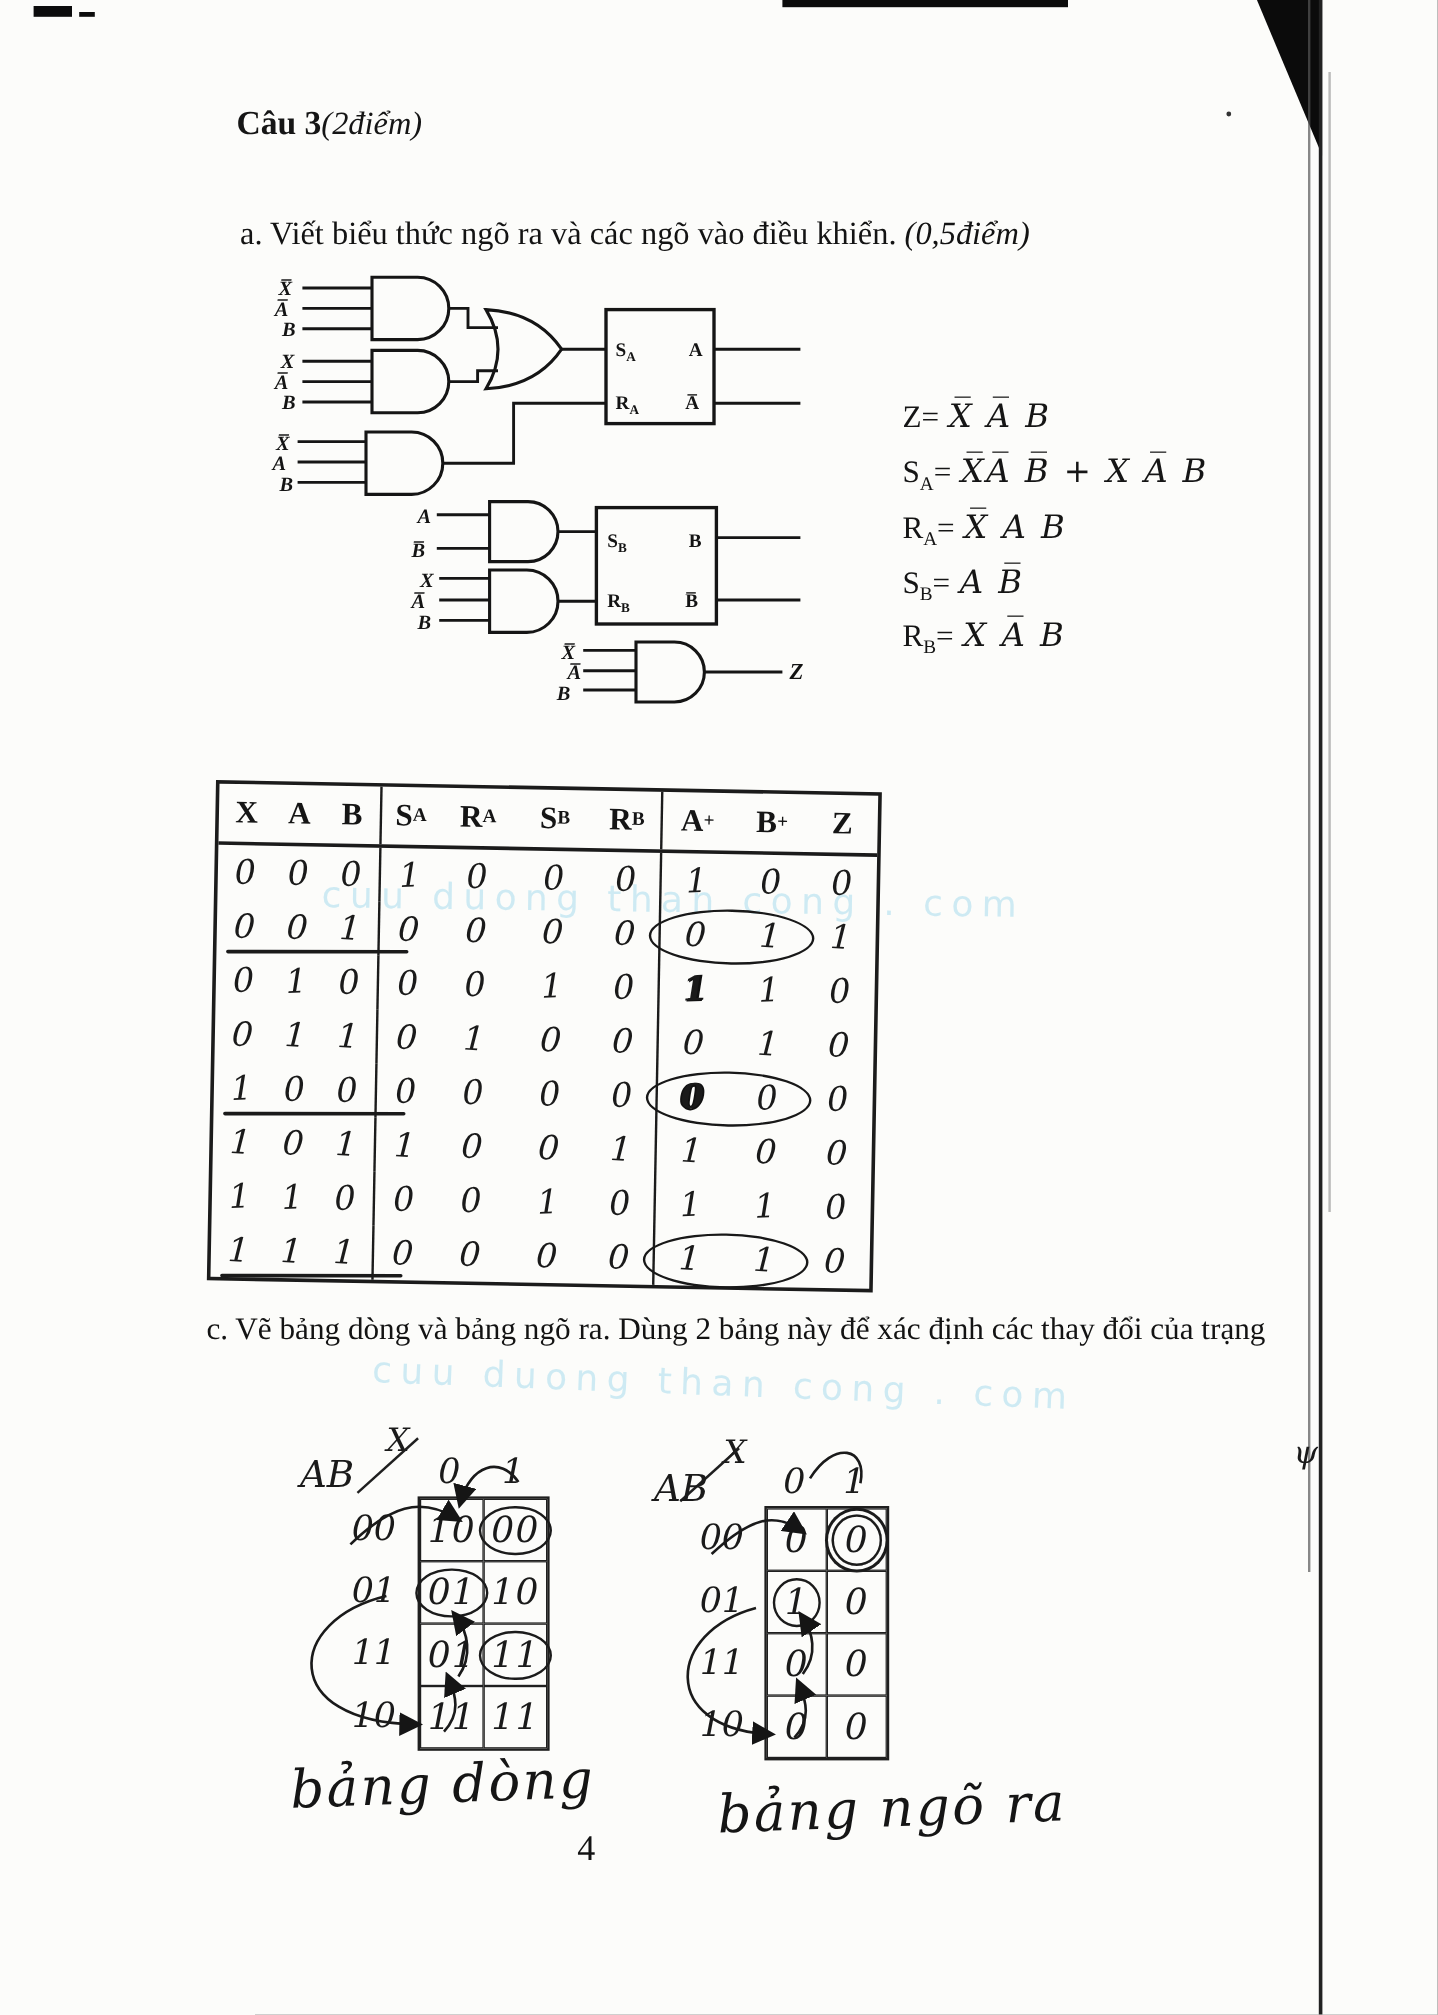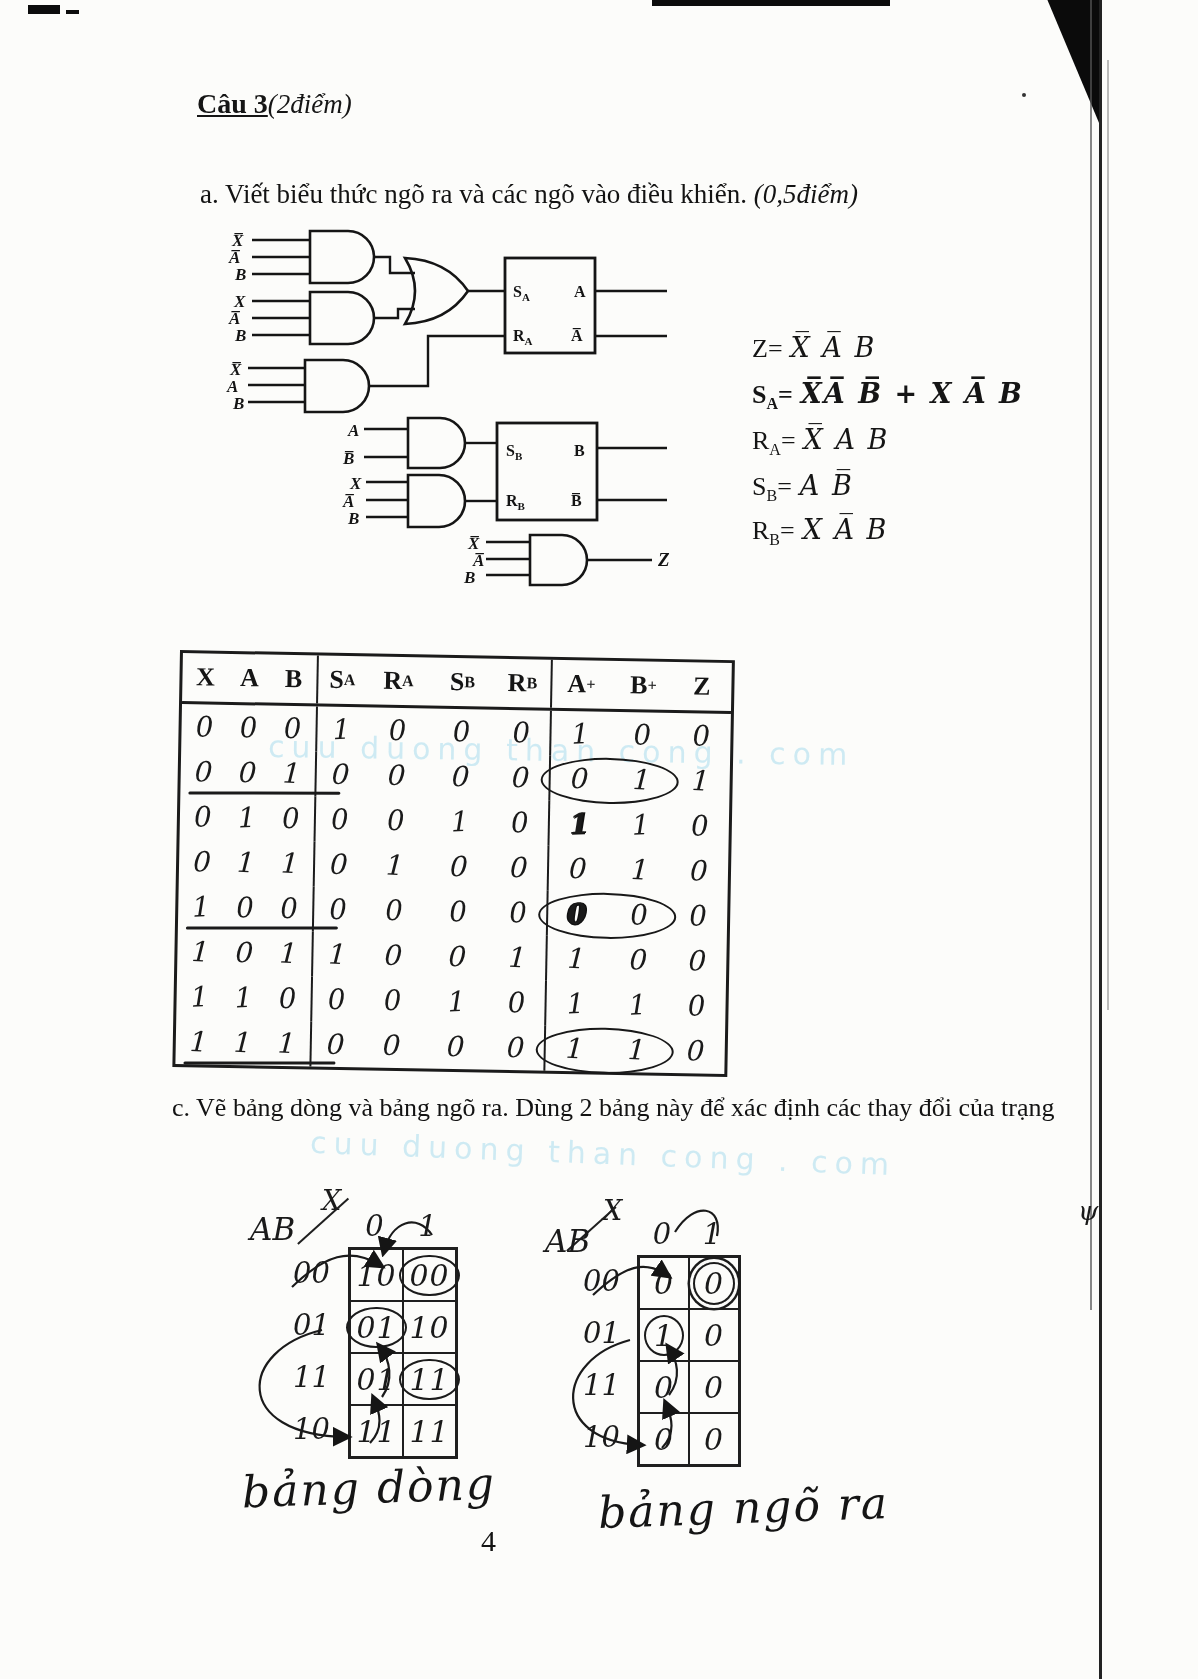--- a/index.html
+++ b/index.html
@@ -2,21 +2,21 @@
 <html><head>
 <meta charset="utf-8">
 <style>
   html,body{margin:0;padding:0;background:#888;}
   .page{position:relative;width:1198px;height:1679px;background:#fcfcfa;overflow:hidden;
         font-family:"Liberation Serif",serif;color:#151515;}
   .abs{position:absolute;}
   
   .printed{font-family:"Liberation Serif",serif;font-size:27px;color:#131313;white-space:nowrap;}
   .pts{font-style:italic;}
-  .title-main{font-weight:bold;font-size:28px;text-decoration:underline;}
+  .title-main{font-weight:bold;font-size:28px;}
   .title-pts{font-style:italic;font-size:27px;}
   
   .hw{font-family:"DejaVu Serif",serif;font-style:italic;color:#1a1a1a;}
   
   .wm{font-family:"DejaVu Sans",sans-serif;font-size:30px;letter-spacing:7px;white-space:nowrap;opacity:.85;}
   
   .art{background:#0c0c0c;}
   
   .cl{font:italic 600 17px "Liberation Serif",serif;fill:#141414;}
   .fl{font:bold 16px "Liberation Serif",serif;fill:#141414;}
@@ -156,21 +156,21 @@
     <text class="cl" x="251" y="338">A̅</text>
     <text class="cl" x="242" y="355">B</text>
     <path class="wire" d="M264,314 H308 M264,331 H308 M264,347 H308"></path>
     <path class="gate" d="M308,307 H340 A25,25 0 0 1 340,357 H308 Z"></path>
     <path class="wire" d="M365,332 H430"></path>
     <text class="zl" x="436" y="338">Z</text>
   </svg>
 
   <div>
     <div class="eq-row" style="left:752px;top:332px;"><span class="eq-l"><span>Z</span><sub></sub><span>=</span></span><span class="eq-v">X̅ A̅ B</span></div>
-    <div class="eq-row" style="left:752px;top:378px;font-weight:bold;"><span class="eq-l"><span>S</span><sub>A</sub><span>=</span></span><span class="eq-v">X̅A̅ B̅ + X A̅ B</span></div>
+    <div class="eq-row" style="left:752px;top:378px;"><span class="eq-l"><span>S</span><sub>A</sub><span>=</span></span><span class="eq-v">X̅A̅ B̅ + X A̅ B</span></div>
     <div class="eq-row" style="left:752px;top:424px;"><span class="eq-l"><span>R</span><sub>A</sub><span>=</span></span><span class="eq-v">X̅ A B</span></div>
     <div class="eq-row" style="left:752px;top:470px;"><span class="eq-l"><span>S</span><sub>B</sub><span>=</span></span><span class="eq-v">A B̅</span></div>
     <div class="eq-row" style="left:752px;top:514px;"><span class="eq-l"><span>R</span><sub>B</sub><span>=</span></span><span class="eq-v">X A̅ B</span></div>
   </div>
 
 
   <div id="state-table">
     <div class="t-row t-head">
       <div class="t-cell c0">
           <span class="hb">X</span>

